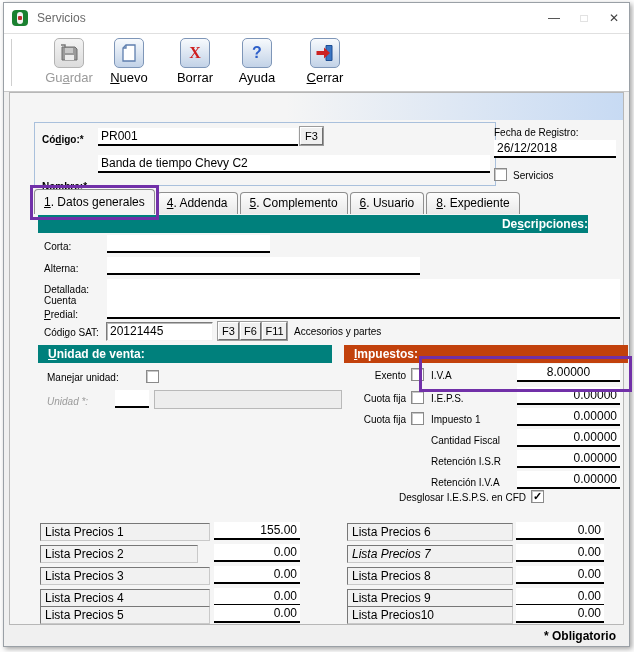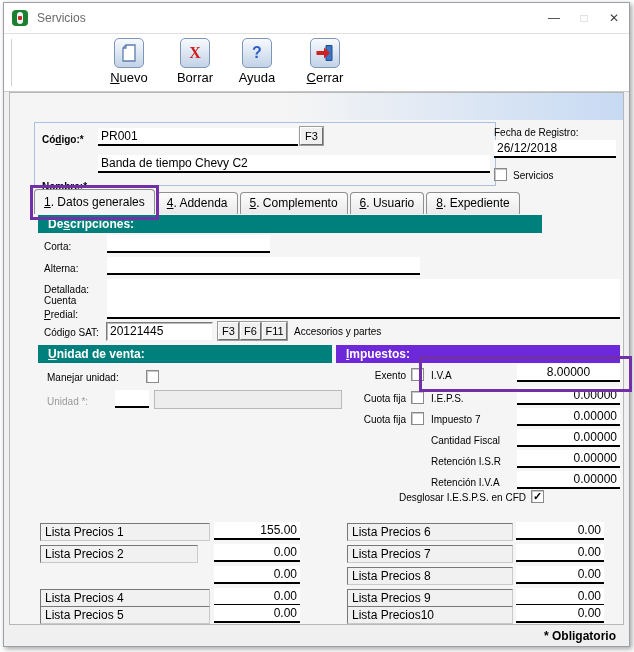--- a/index.html
+++ b/index.html
@@ -60,20 +60,31 @@
       <div class="win-btn disabled">
           <span>□</span>
         </div>
       <div class="win-btn">
           <span>✕</span>
         </div>
     </div>
   </div>
 
   <div class="toolbar">
+    <div class="tool-btn disabled" style="left:32px;">
+      <div class="tool-icon">
+        <svg width="20" height="20" viewBox="0 0 20 20">
+            <path d="M3 4h13l2 2v11H3z" fill="#9a9a9a" stroke="#6e6e6e"></path>
+            <rect x="6" y="5" width="8" height="5" fill="#c9c9c9"></rect>
+            <rect x="6" y="12" width="9" height="5" fill="#ececec"></rect>
+            <path d="M2 2l4 0 0 3" fill="none" stroke="#7a7a7a" stroke-width="1.5"></path>
+          </svg>
+      </div>
+      <div class="tool-label">Gu<u>a</u>rdar</div>
+    </div>
     <div class="tool-btn" style="left:92px;">
       <div class="tool-icon">
         <svg width="18" height="20" viewBox="0 0 18 20">
             <path d="M6 2h9v16H3V5z" fill="#fff" stroke="#5f7fae" stroke-width="1.3"></path>
             <path d="M6 2v3H3" fill="none" stroke="#5f7fae" stroke-width="1.3"></path>
           </svg>
       </div>
       <div class="tool-label"><u>N</u>uevo</div>
     </div>
     <div class="tool-btn" style="left:158px;">
@@ -117,60 +128,60 @@
 
     <div class="tabs">
       <div class="tab active"><u>1</u>. Datos generales</div>
       <div class="tab"><u>4</u>. Addenda</div>
       <div class="tab"><u>5</u>. Complemento</div>
       <div class="tab"><u>6</u>. Usuario</div>
       <div class="tab"><u>8</u>. Expediente</div>
     </div>
     <div class="hl" style="left:20px;top:92px;width:123px;height:29px;"></div>
 
-    <div class="teal" style="left:28px;top:122px;width:504px;background:#00807C;">De<u>s</u>cripciones:</div>
+    <div class="teal" style="left:28px;top:122px;width:550px;background:#00807C;text-align:right;">De<u>s</u>cripciones:</div>
     <div class="lbl" style="left:34px;top:147px;">Corta:</div>
     <div class="ulfield" style="left:97px;top:142px;width:163px;"></div>
     <div class="lbl" style="left:34px;top:169px;">Alterna:</div>
     <div class="ulfield" style="left:97px;top:164px;width:313px;"></div>
     <div class="lbl" style="left:34px;top:190px;">Detallada:</div>
     <div class="flat" style="left:97px;top:186px;width:513px;height:22px;"></div>
     <div class="lbl" style="left:34px;top:201px;">Cuenta</div>
     <div class="lbl" style="left:34px;top:215px;"><u>P</u>redial:</div>
     <div class="ulfield" style="left:97px;top:208px;width:513px;"></div>
     <div class="lbl" style="left:34px;top:233px;">Códi<u>g</u>o SAT:</div>
     <div class="sunken" style="left:96px;top:229px;width:107px;height:19px;">20121445</div>
     <div class="sbtn" style="left:208px;top:229px;width:21px;">F3</div>
     <div class="sbtn" style="left:230px;top:229px;width:21px;">F6</div>
     <div class="sbtn" style="left:252px;top:229px;width:25px;">F11</div>
     <div class="lbl" style="left:284px;top:232px;">Accesorios y partes</div>
 
     <div class="teal" style="left:28px;top:252px;width:294px;background:#00807C;"><u>U</u>nidad de venta:</div>
     <div class="lbl" style="left:37px;top:278px;">Manejar unidad:</div>
     <div class="cb" style="left:136px;top:277px;"></div>
-    <div class="lbl gray" style="left:37px;top:302px;">Unidad *:</div>
+    <div class="lbl gray" style="left:37px;top:302px;font-style:italic;">Unidad *:</div>
     <div class="ulfield" style="left:105px;top:297px;width:34px;"></div>
     <div style="position:absolute;left:144px;top:297px;width:188px;height:19px;background:#ededed;border:1px solid #b9b9b9;box-sizing:border-box;"></div>
 
-    <div class="teal" style="left:326px;top:252px;width:284px;background:#6d28d9;"><u>I</u>mpuestos:</div>
+    <div class="teal" style="left:334px;top:252px;width:284px;background:#c2410c;"><u>I</u>mpuestos:</div>
 
     <div class="lbl" style="left:334px;top:276px;width:62px;text-align:right;">Exento</div>
     <div class="cb" style="left:401px;top:275px;"></div>
     <div class="lbl" style="left:421px;top:276px;">I.V.A</div>
     <div class="ulfield num" style="left:507px;top:271px;width:103px;text-align:center;">8.00000</div>
     <div class="hl" style="left:409px;top:263px;width:207px;height:30px;"></div>
 
     <div class="lbl" style="left:334px;top:299px;width:62px;text-align:right;">Cuota fija</div>
     <div class="cb" style="left:401px;top:298px;"></div>
     <div class="lbl" style="left:421px;top:299px;">I.E.P.S.</div>
     <div class="ulfield num" style="left:507px;top:294px;width:103px;">0.00000</div>
 
     <div class="lbl" style="left:334px;top:320px;width:62px;text-align:right;">Cuota fija</div>
     <div class="cb" style="left:401px;top:319px;"></div>
-    <div class="lbl" style="left:421px;top:320px;">Impuesto 7</div>
+    <div class="lbl" style="left:421px;top:320px;">Impuesto 1</div>
     <div class="ulfield num" style="left:507px;top:315px;width:103px;">0.00000</div>
 
     <div class="lbl" style="left:421px;top:341px;">Cantidad Fiscal</div>
     <div class="ulfield num" style="left:507px;top:336px;width:103px;">0.00000</div>
 
     <div class="lbl" style="left:421px;top:362px;">Retención I.S.R</div>
     <div class="ulfield num" style="left:507px;top:357px;width:103px;">0.00000</div>
 
     <div class="lbl" style="left:421px;top:383px;">Retención I.V.A</div>
     <div class="ulfield num" style="left:507px;top:378px;width:103px;">0.00000</div>
@@ -179,23 +190,24 @@
     <div class="cb" style="left:521px;top:397px;"><span>✓</span></div>
 
 
     <div class="plabel" style="left:30px;top:430px;width:170px;">Lista Precios 1</div>
     <div class="ulfield num" style="left:204px;top:429px;width:86px;">155.00</div>
     <div class="plabel" style="left:337px;top:430px;width:166px;">Lista Precios 6</div>
     <div class="ulfield num" style="left:506px;top:429px;width:88px;">0.00</div>
 
     <div class="plabel" style="left:30px;top:452px;width:158px;">Lista Precios 2</div>
     <div class="ulfield num" style="left:204px;top:451px;width:86px;">0.00</div>
-    <div class="plabel" style="left:337px;top:452px;width:166px;">Lista Precios 7</div>
+    <div class="plabel" style="left:337px;top:452px;width:166px;font-style:italic;">Lista Precios 7</div>
     <div class="ulfield num" style="left:506px;top:451px;width:88px;">0.00</div>
 
+    <div class="plabel" style="left:30px;top:474px;width:170px;">Lista Precios 3</div>
     <div class="ulfield num" style="left:204px;top:473px;width:86px;">0.00</div>
     <div class="plabel" style="left:337px;top:474px;width:166px;">Lista Precios 8</div>
     <div class="ulfield num" style="left:506px;top:473px;width:88px;">0.00</div>
 
     <div class="plabel" style="left:30px;top:496px;width:170px;">Lista Precios 4</div>
     <div class="ulfield num" style="left:204px;top:495px;width:86px;">0.00</div>
     <div class="plabel" style="left:337px;top:496px;width:166px;">Lista Precios 9</div>
     <div class="ulfield num" style="left:506px;top:495px;width:88px;">0.00</div>
 
     <div class="plabel" style="left:30px;top:513px;width:170px;">Lista Precios 5</div>

